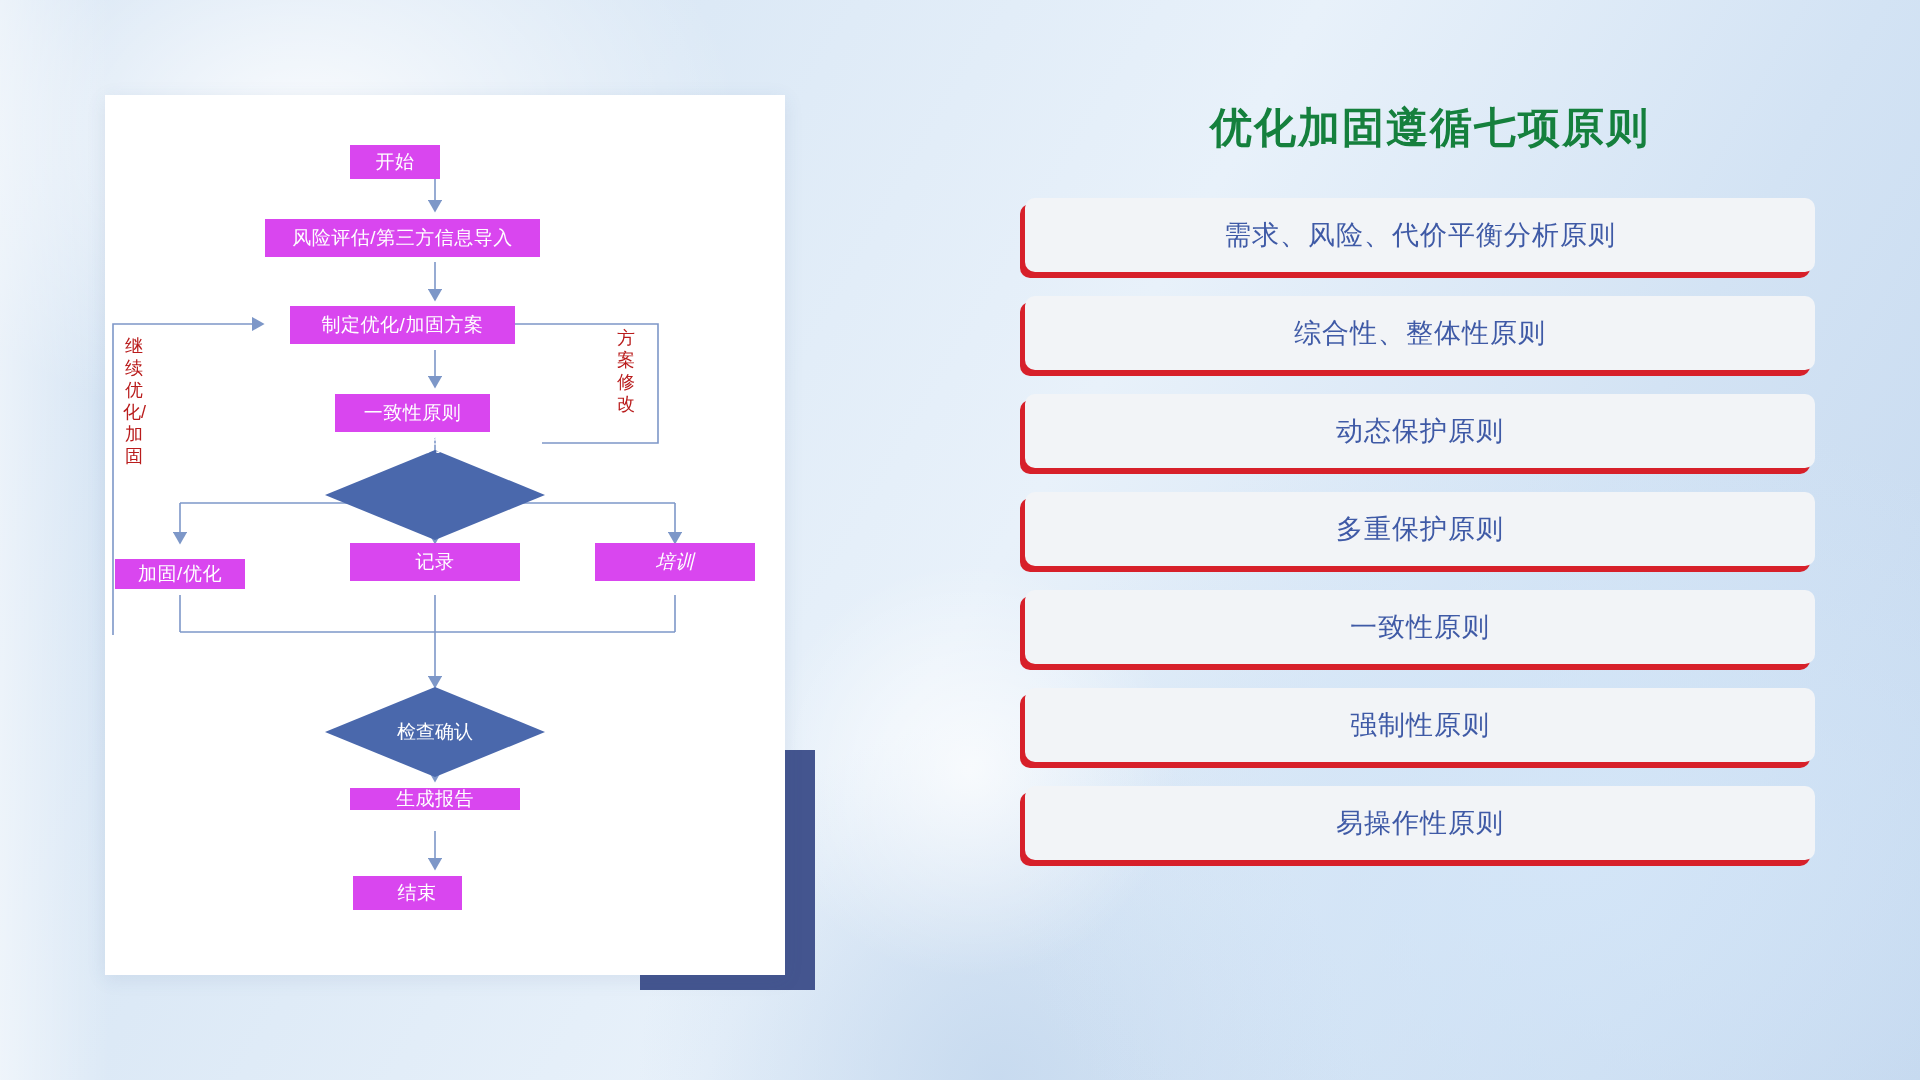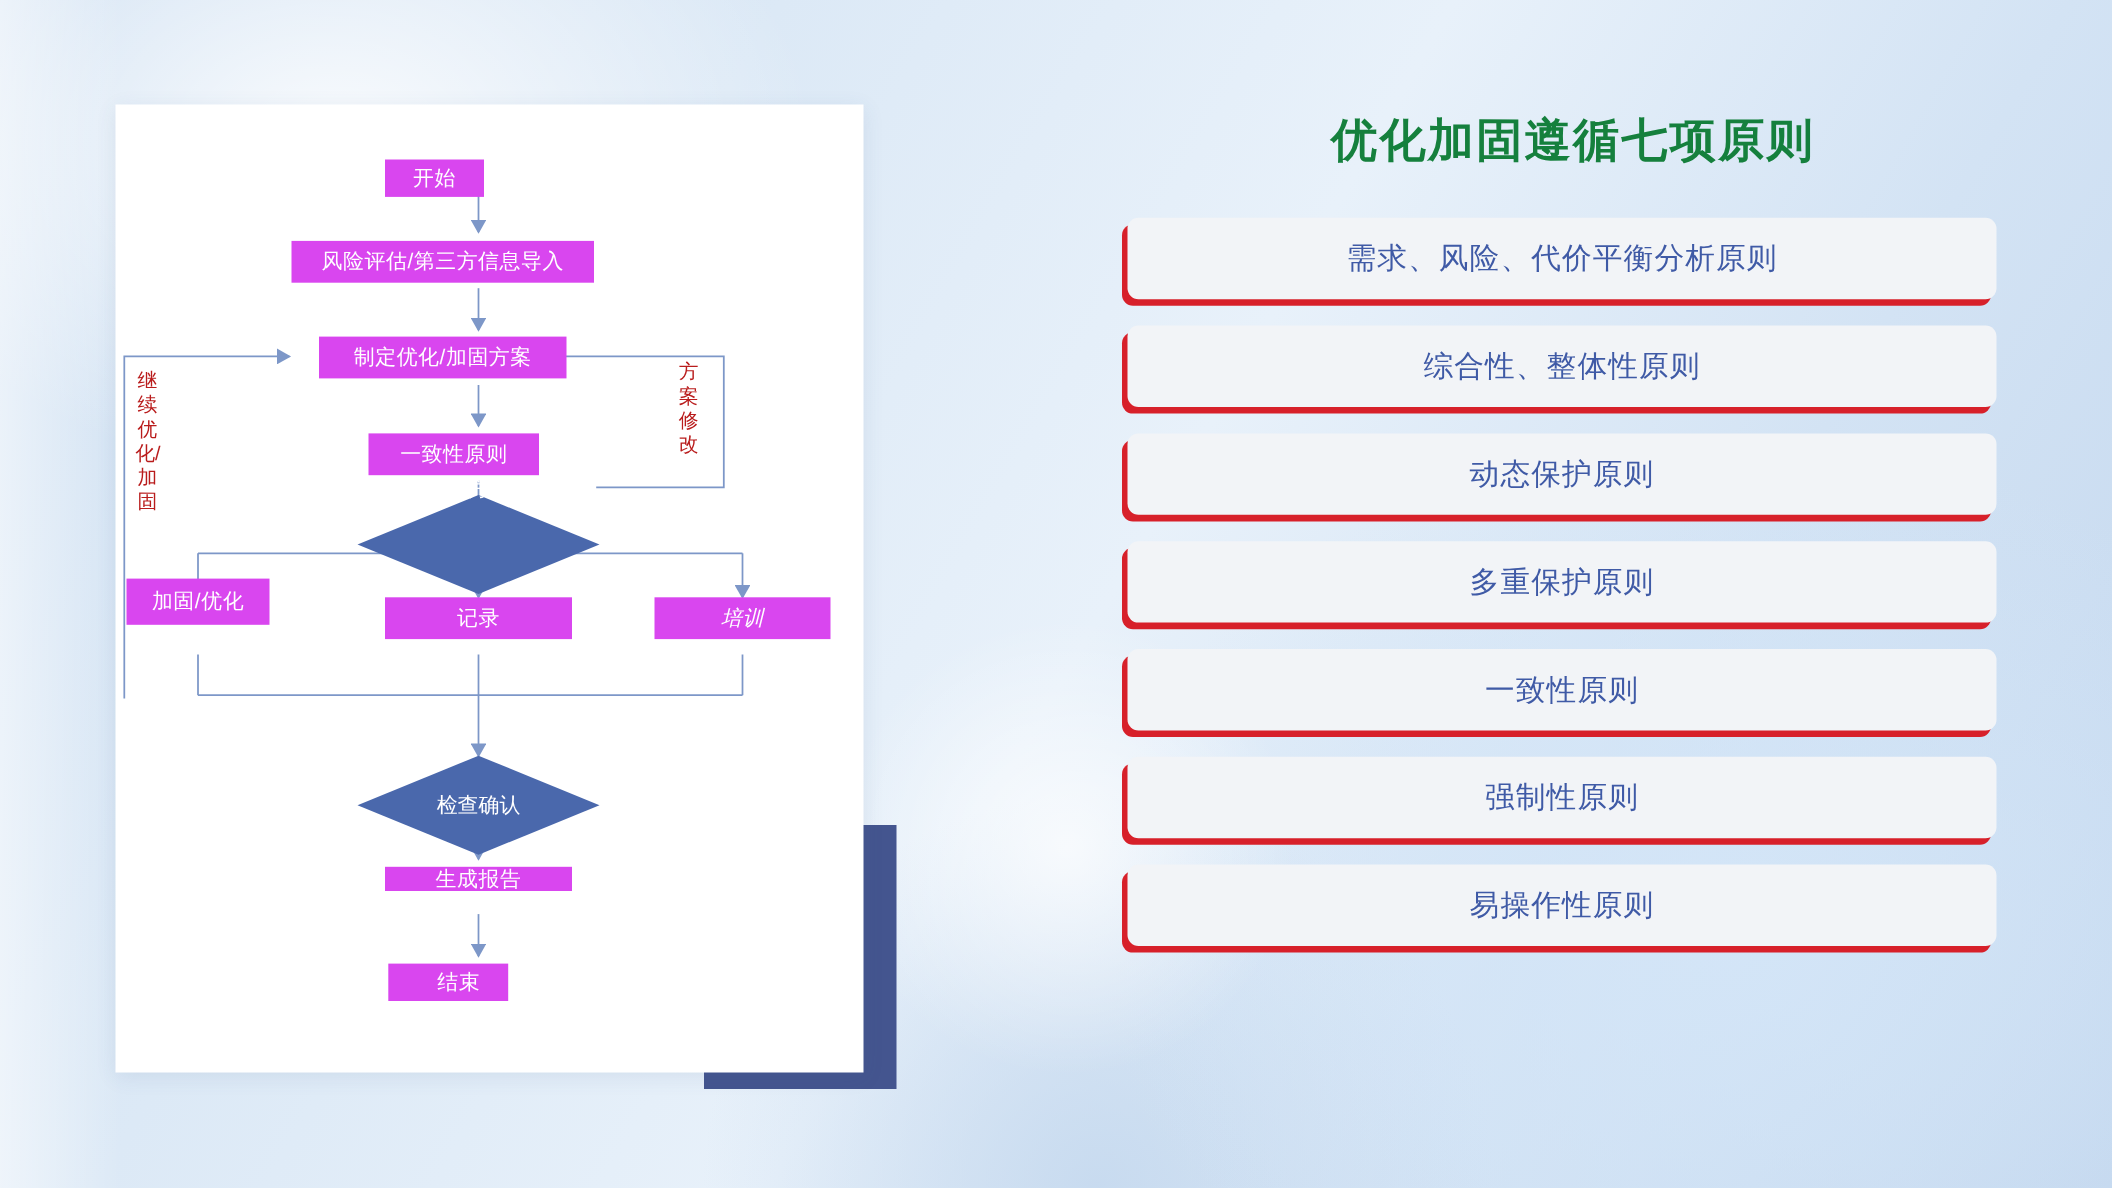--- a/index.html
+++ b/index.html
@@ -194,21 +194,21 @@
   </div>
 
   <div class="node" style="left:230px; top:299px; width:155px; height:38px;">
     <span>一致性原则</span>
   </div>
 
   <div class="diamond-label" style="left:240px; top:333px; width:180px; height:34px;">
     <span>业主方确认</span>
   </div>
 
-  <div class="node" style="left:10px; top:431px; width:130px; height:42px;">
+  <div class="node" style="left:10px; top:464px; width:130px; height:30px;">
     <span>加固/优化</span>
   </div>
 
   <div class="node" style="left:245px; top:448px; width:170px; height:38px;">
     <span>记录</span>
   </div>
 
   <div class="node" style="left:490px; top:448px; width:160px; height:38px;font-style:italic;">
     <span>培训</span>
   </div>

